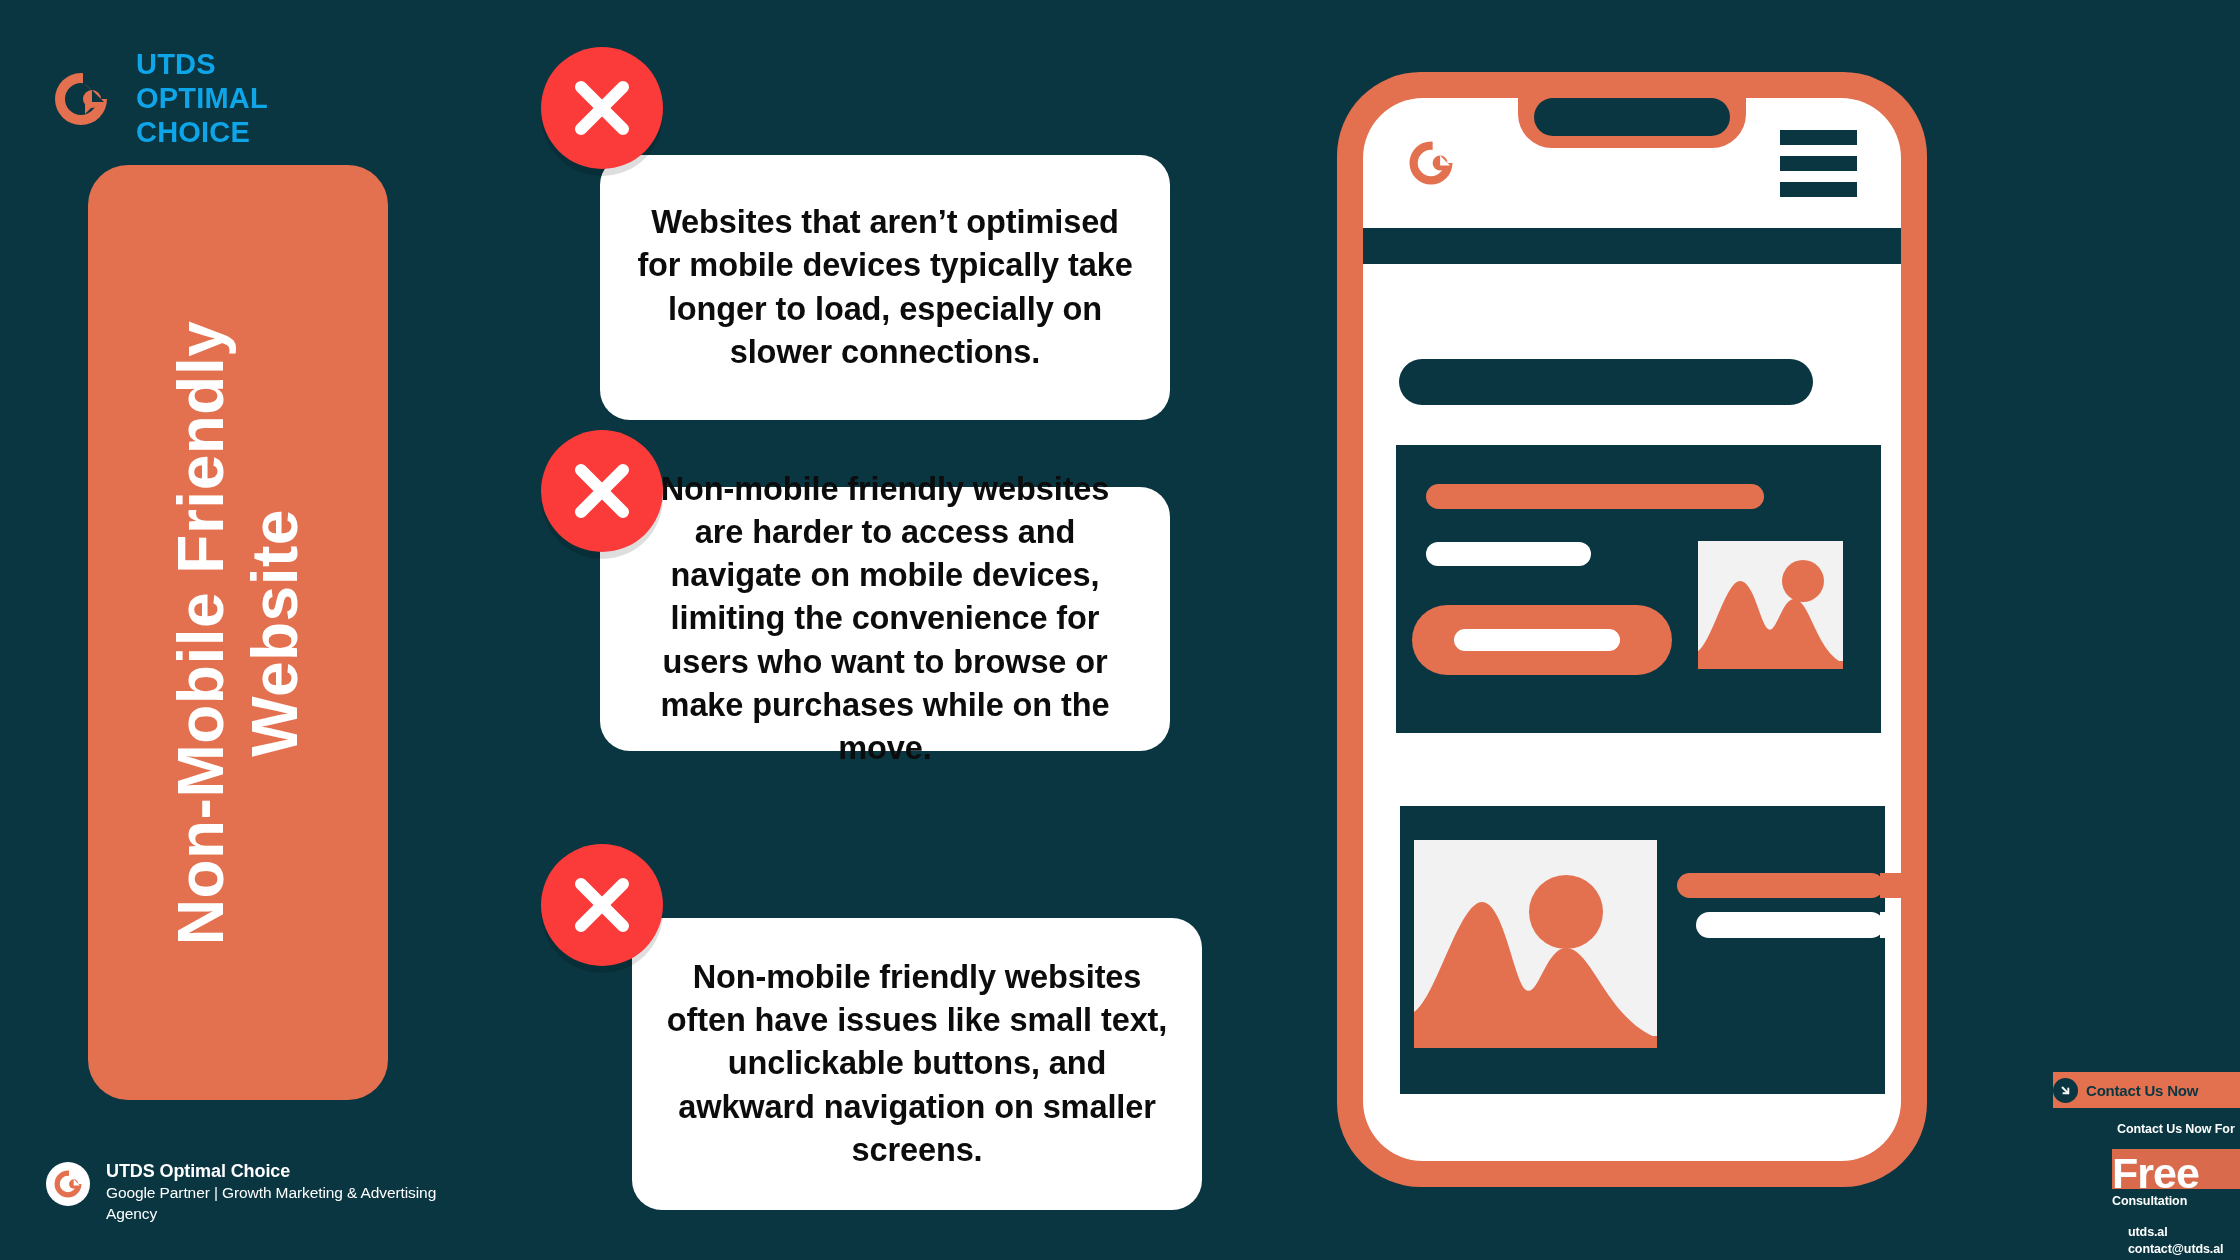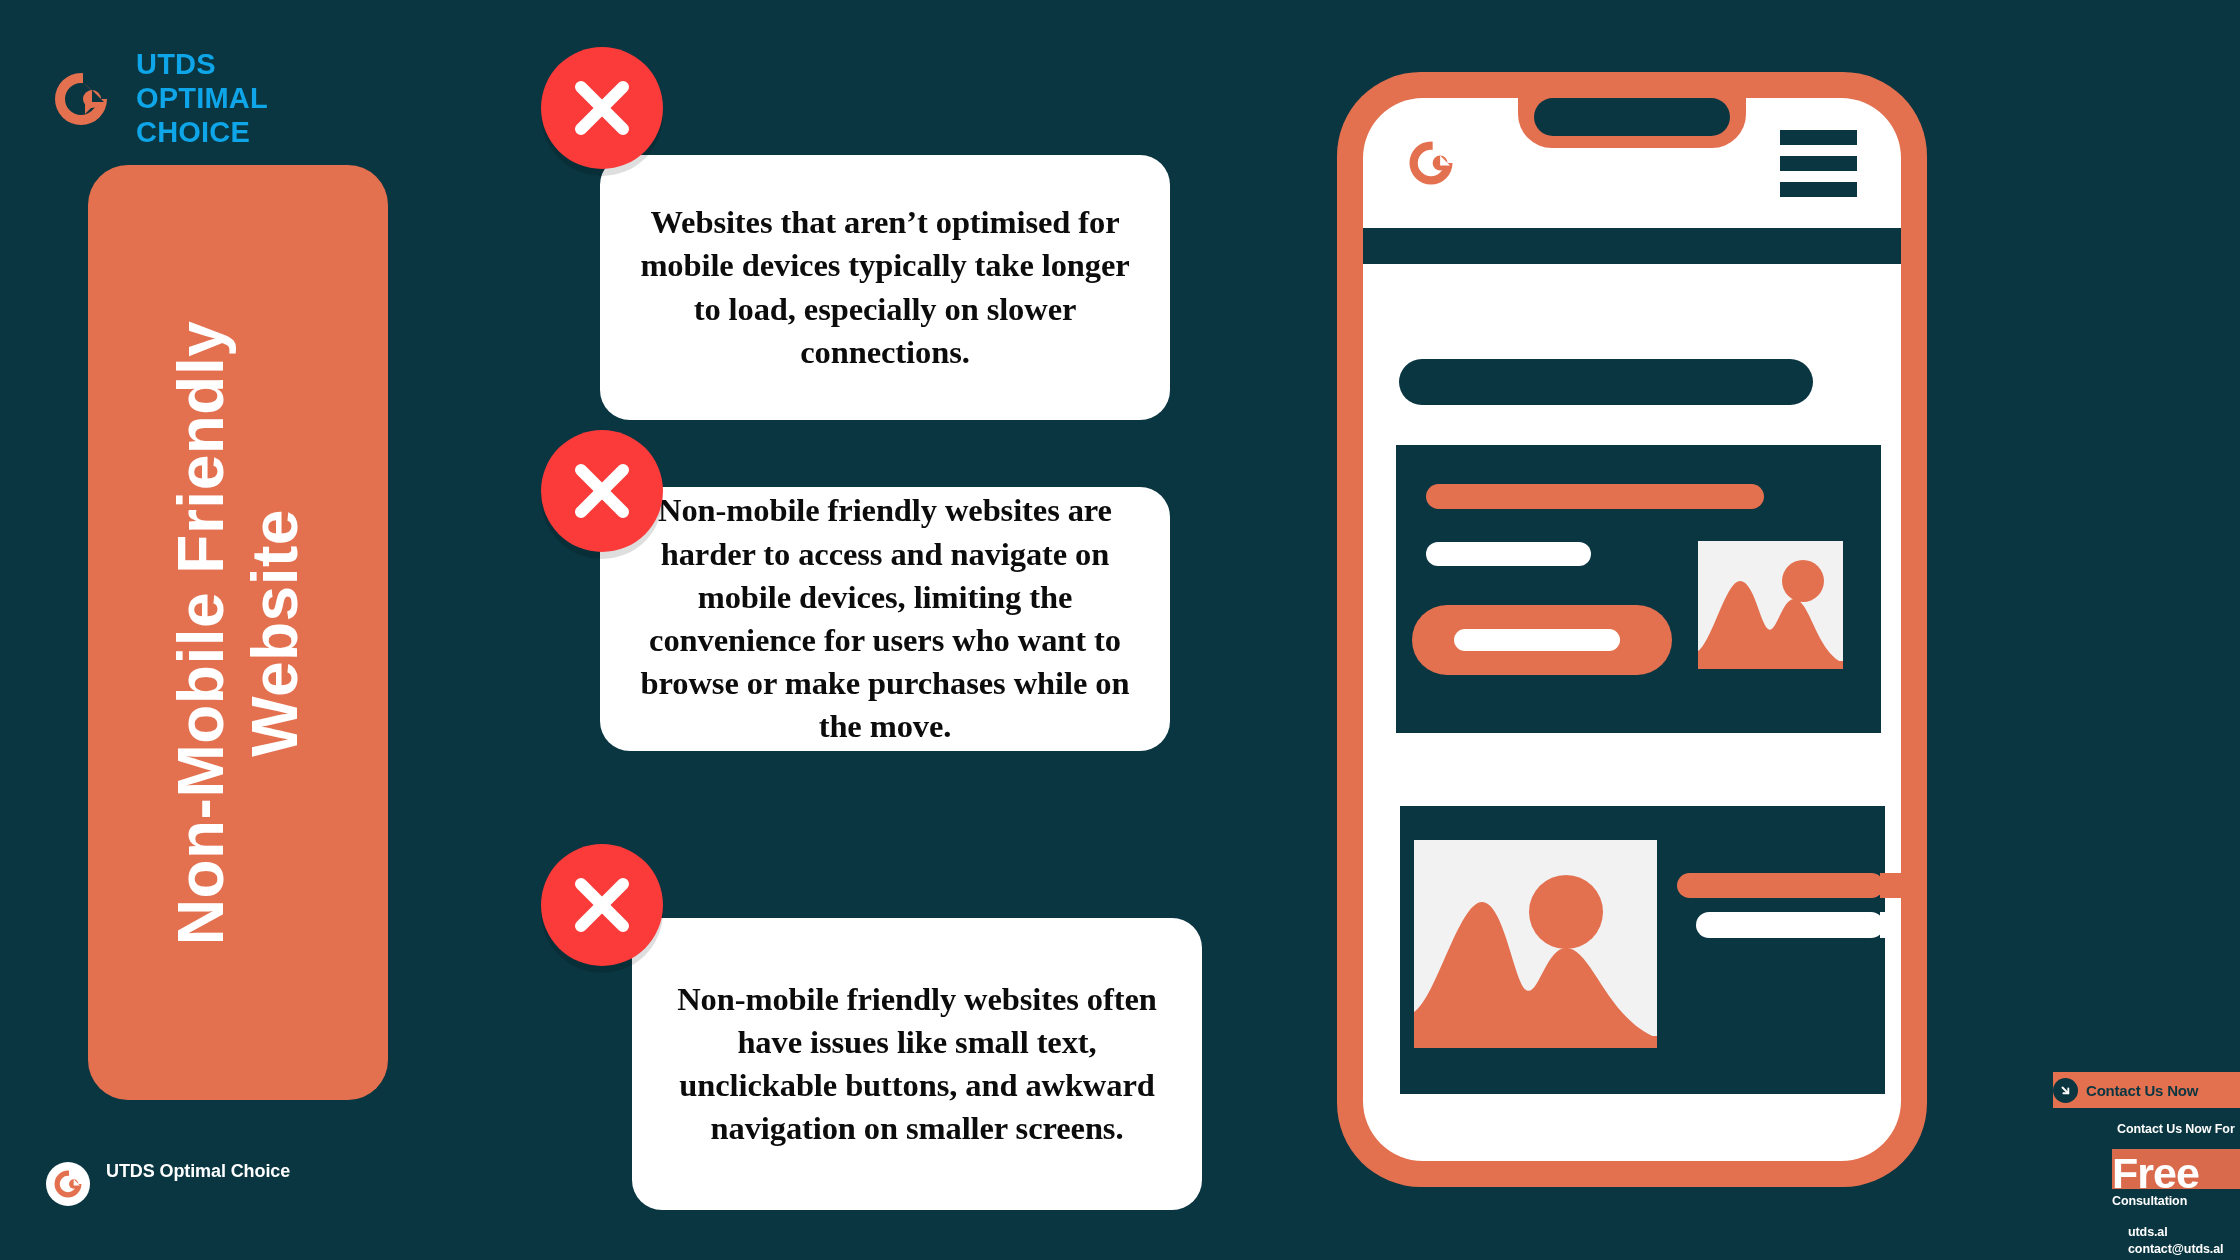--- a/index.html
+++ b/index.html
@@ -40,21 +40,20 @@
     color:#ffffff; font-weight:700; font-size:64px;
     line-height:1.16; letter-spacing:.5px; white-space:pre-line;
   }
 
   
   .bubble {
     position:absolute; background:#ffffff;
     border-radius:30px;
     display:flex; align-items:center; justify-content:center;
     padding:30px 34px;
-    font-family:Liberation Serif, serif;
   }
   .bubble-text {
     color:#0c0c0c; font-weight:700; font-size:32.5px;
     line-height:1.33; text-align:center; letter-spacing:-.1px;
   }
   #bubble-1 { left:600px; top:155px;  width:570px; height:265px; }
   #bubble-2 { left:600px; top:487px;  width:570px; height:264px; }
   #bubble-3 { left:632px; top:918px;  width:570px; height:292px; }
 
   
@@ -354,14 +353,15 @@
   <span id="footer-logo-badge">
     <svg viewBox="0 0 58 58" aria-hidden="true">
       <path d="M29 3 A26 26 0 1 0 29 55 A26 26 0 0 0 29 3 Z M29 13 A16 16 0 1 1 29 45 A16 16 0 0 1 29 13 Z" fill="#e3704f"></path>
       <path d="M31 0 L58 0 L58 29 L31 29 Z" fill="#ffffff"></path>
       <circle cx="40" cy="29" r="9" fill="#e3704f"></circle>
       <path d="M40 20 L52 32 L40 32 Z" fill="#ffffff"></path>
     </svg>
   </span>
   <div>
     <div id="footer-name">UTDS Optimal Choice</div>
+    <div id="footer-tagline">Google Partner | Growth Marketing &amp; Advertising Agency</div>
   </div>
 </div>
 
 </body></html>

